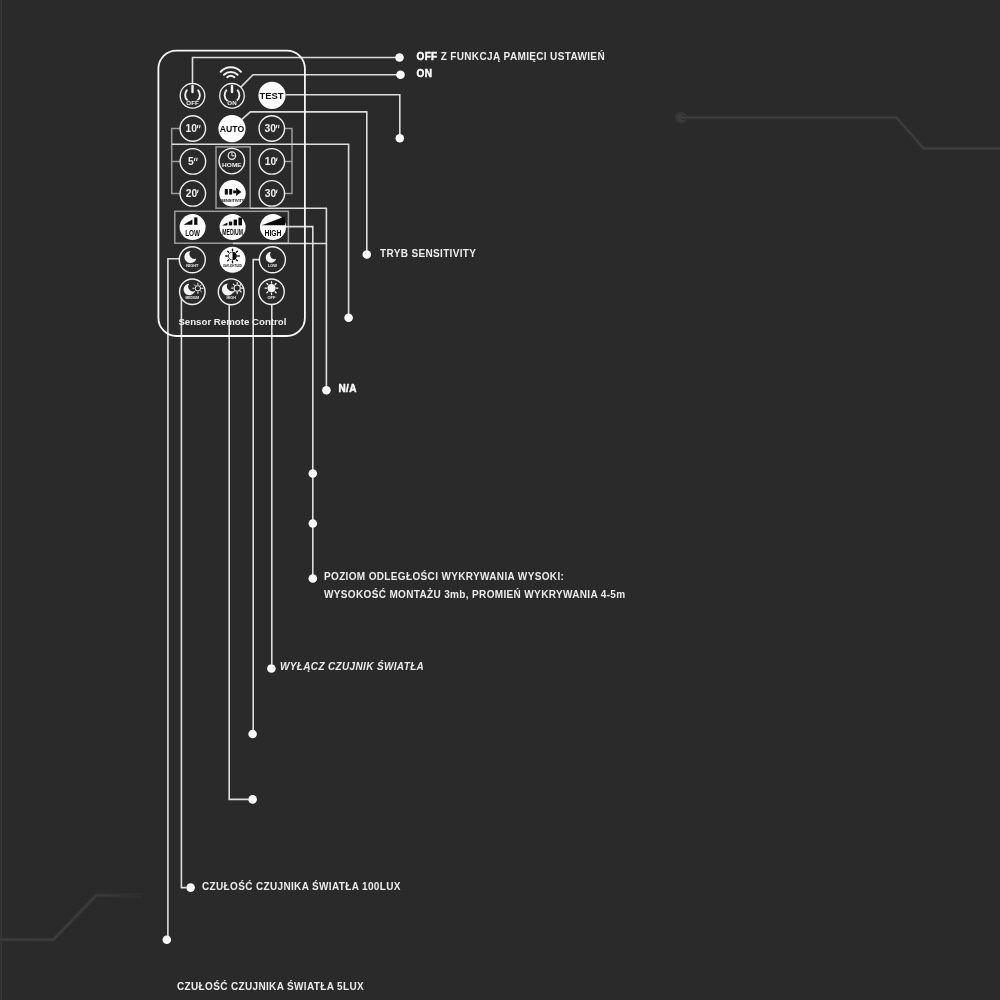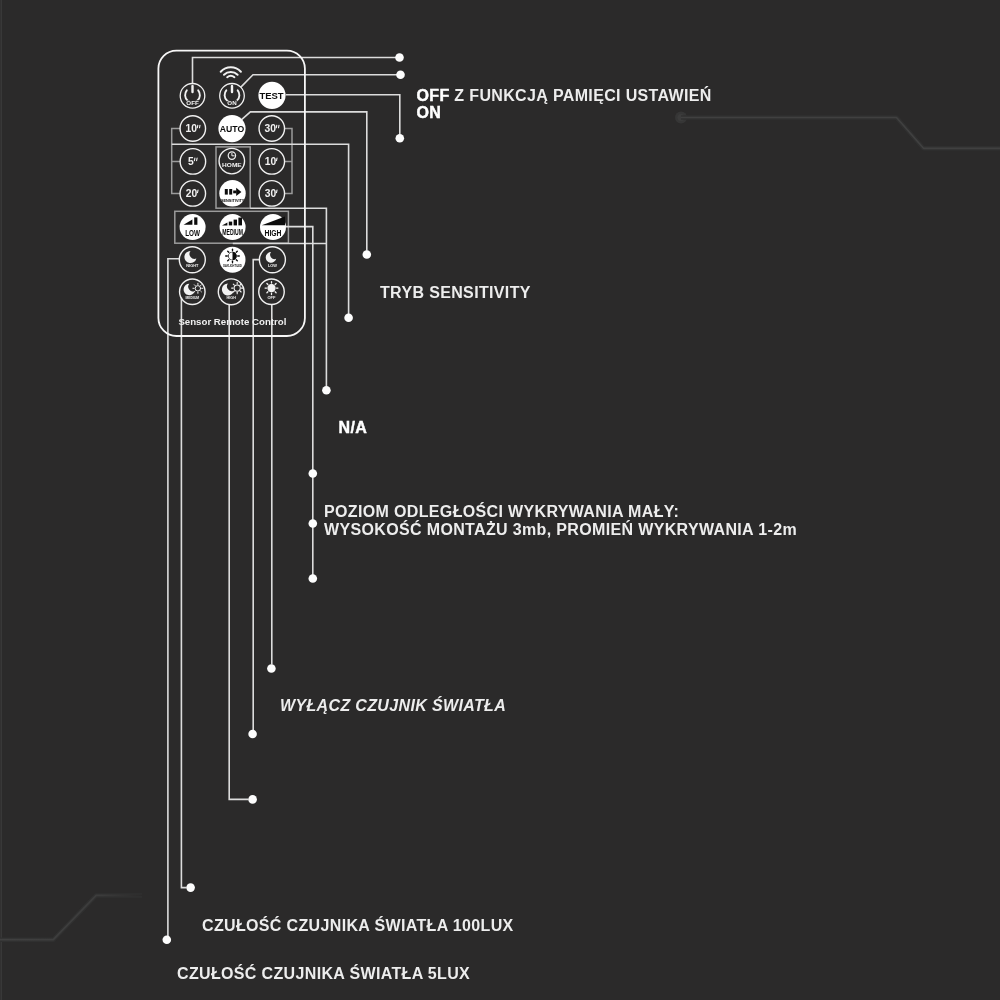--- a/index.html
+++ b/index.html
@@ -1,20 +1,20 @@
 <!DOCTYPE html>
 <html><head>
 <meta charset="utf-8">
 <style>
 html,body{margin:0;padding:0;background:#2b2a2a;}
 #page{position:relative;width:1000px;height:1000px;background:#2b2a2a;overflow:hidden;will-change:transform;
   font-family:"Liberation Sans",sans-serif;}
 svg{position:absolute;left:0;top:0;}
-.lbl{position:absolute;font-weight:bold;font-size:16px;line-height:18px;color:#ededed;
-  letter-spacing:0.35px;white-space:nowrap;margin-top:39px;}
+.lbl{position:absolute;font-weight:bold;font-size:10px;line-height:18px;color:#ededed;
+  letter-spacing:0.35px;white-space:nowrap;}
 .w{color:#fff;-webkit-text-stroke:0.45px #fff;}
 </style>
 </head>
 <body>
 <div id="page">
 <svg width="1000" height="1000" viewBox="0 0 1000 1000">
   <defs>
     <linearGradient id="fadeR" x1="0" y1="0" x2="1" y2="0">
       <stop offset="0" stop-color="#404040"></stop>
       <stop offset="0.7" stop-color="#3c3c3c"></stop>
@@ -222,17 +222,17 @@
     <text x="271.5" y="298.8" font-size="3.4" font-weight="bold" fill="#f2f2f2" text-anchor="middle" textLength="8" lengthAdjust="spacingAndGlyphs">OFF</text>
 
     <text x="232.4" y="325.2" font-size="8.7" font-weight="bold" fill="#f0f0f0" text-anchor="middle" textLength="108" lengthAdjust="spacingAndGlyphs">Sensor Remote Control</text>
   </g>
 </svg>
 
 <div class="lbl" style="left:416.5px;top:47.9px;"><span class="w">OFF</span> Z FUNKCJĄ PAMIĘCI USTAWIEŃ</div>
 <div class="lbl" style="left:416.5px;top:65.3px;"><span class="w">ON</span></div>
 <div class="lbl" style="left:380px;top:245px;">TRYB SENSITIVITY</div>
 <div class="lbl" style="left:338.5px;top:380.3px;"><span class="w">N/A</span></div>
-<div class="lbl" style="left:324px;top:463.7px;">POZIOM ODLEGŁOŚCI WYKRYWANIA MAŁY:<br>WYSOKOŚĆ MONTAŻU 3mb, PROMIEŃ WYKRYWANIA 1-2m</div>
+<div class="lbl" style="left:324px;top:567.9px;">POZIOM ODLEGŁOŚCI WYKRYWANIA WYSOKI:<br>WYSOKOŚĆ MONTAŻU 3mb, PROMIEŃ WYKRYWANIA 4-5m</div>
 <div class="lbl" style="left:280px;top:658.4px;font-style:italic;">WYŁĄCZ CZUJNIK ŚWIATŁA</div>
 <div class="lbl" style="left:202px;top:878px;">CZUŁOŚĆ CZUJNIKA ŚWIATŁA 100LUX</div>
-<div class="lbl" style="left:177px;top:926px;text-align:center;">CZUŁOŚĆ CZUJNIKA ŚWIATŁA 5LUX</div>
+<div class="lbl" style="left:177px;top:978px;text-align:center;">CZUŁOŚĆ CZUJNIKA ŚWIATŁA 5LUX</div>
 </div>
 
 </body></html>

